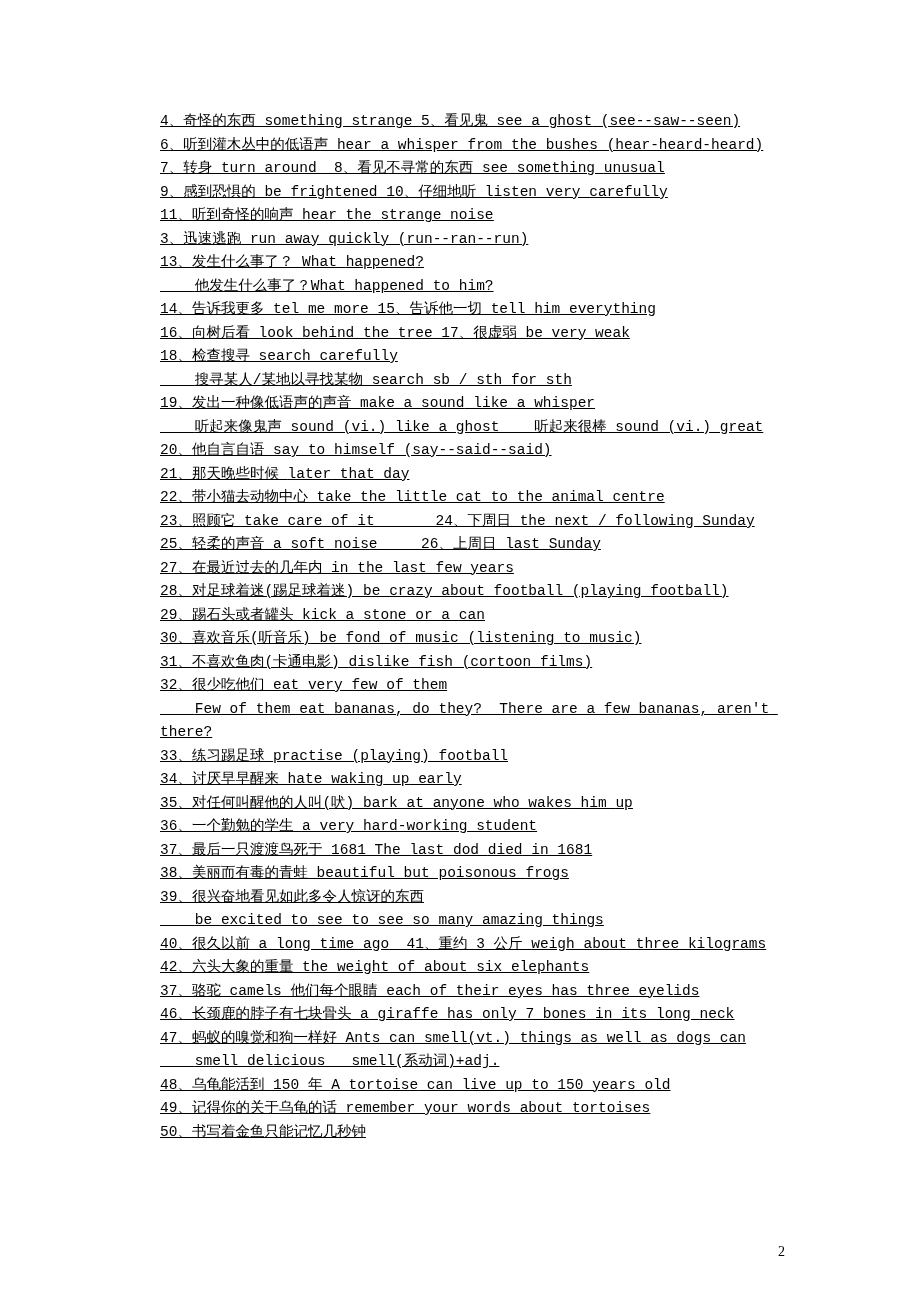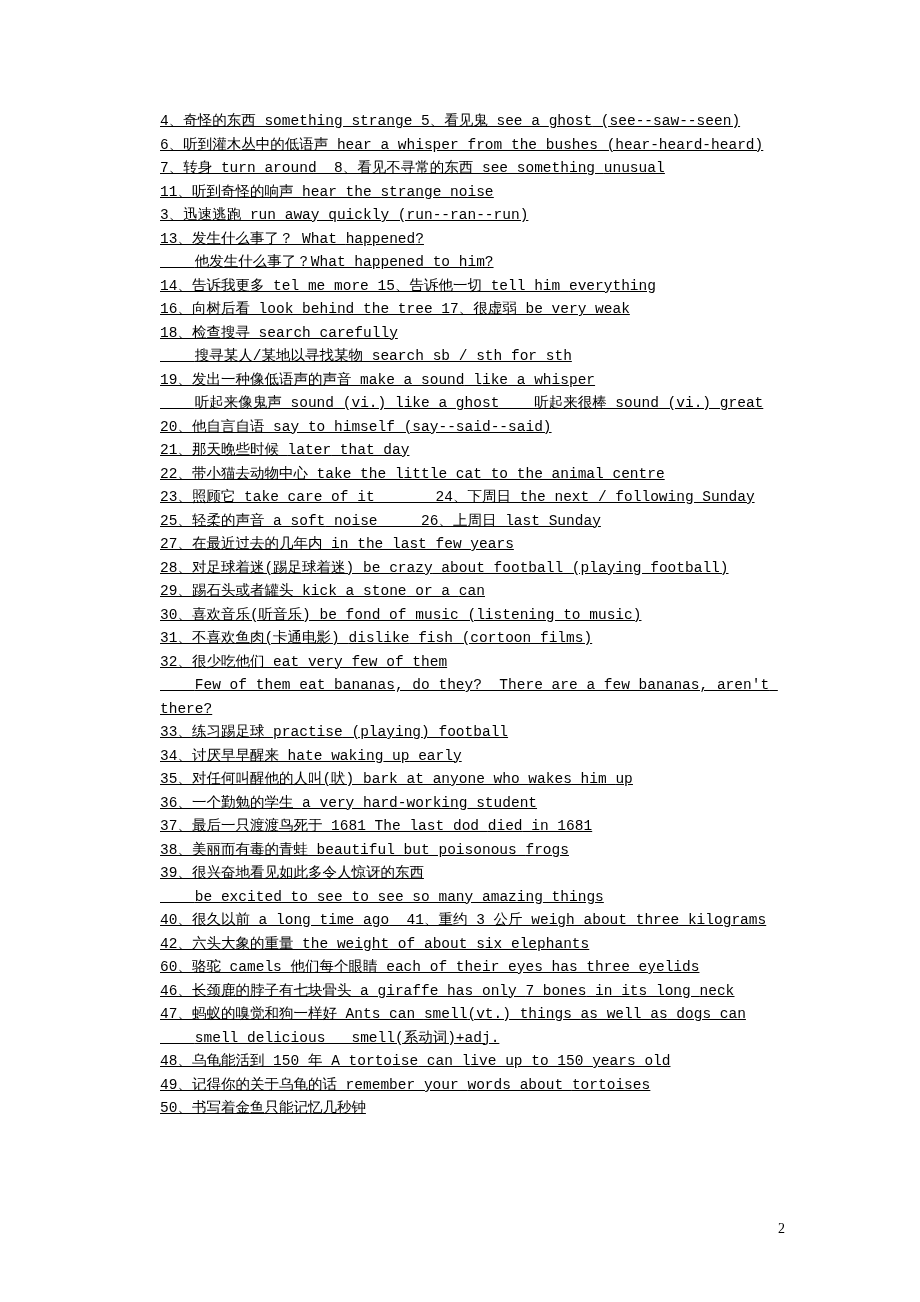--- a/index.html
+++ b/index.html
@@ -31,20 +31,21 @@
   }
 </style>
 </head>
 <body>
 
 <div class="page">
   <div id="lines-container">
       <div class="line"><span>4、奇怪的东西 something strange 5、看见鬼 see a </span><span class="u">ghost</span><span> (see--saw--seen)</span></div>
       <div class="line"><span>6、听到灌木丛中的低语声 hear a whisper from the bushes (hear-heard-heard)</span></div>
       <div class="line"><span>7、转身 turn around  8、看见不寻常的东西 see something </span><span class="u">unusual</span></div>
+      <div class="line"><span>9、感到恐惧的 be </span><span class="u">frightened</span><span> 10、仔细地听 listen very </span><span class="u">carefully</span></div>
       <div class="line"><span>11、听到奇怪的响声 hear the strange </span><span class="u">noise</span></div>
       <div class="line"><span>3、迅速逃跑 run away quickly (run--ran--run)</span></div>
       <div class="line"><span>13、发生什么事了？ What </span><span class="u">happened</span><span>?</span></div>
       <div class="line"><span>    他发生什么事了？What happened to him?</span></div>
       <div class="line"><span>14、告诉我更多 tel me more 15、告诉他一切 tell him </span><span class="u">everything</span></div>
       <div class="line"><span>16、向树后看 look behind the tree 17、很虚弱 be very weak</span></div>
       <div class="line"><span>18、检查搜寻 search carefully</span></div>
       <div class="line"><span>    搜寻某人/某地以寻找某物 search sb / sth for sth</span></div>
       <div class="line"><span>19、发出一种像低语声的声音 make a </span><span class="u">sound</span><span> like a whisper</span></div>
       <div class="line"><span>    听起来像鬼声 sound (vi.) like a ghost    听起来很棒 sound (vi.) great</span></div>
@@ -63,21 +64,21 @@
       <div class="line"><span>33、练习踢足球 </span><span class="u">practise</span><span> (playing) football</span></div>
       <div class="line"><span>34、讨厌早早醒来 hate </span><span class="u">waking</span><span> </span><span class="u">up</span><span> early</span></div>
       <div class="line"><span>35、对任何叫醒他的人叫(吠) </span><span class="u">bark</span><span> at anyone who </span><span class="u">wakes</span><span> him </span><span class="u">up</span></div>
       <div class="line"><span>36、一个勤勉的学生 a very </span><span class="u">hard-working</span><span> student</span></div>
       <div class="line"><span>37、最后一只渡渡鸟死于 1681 The last dod </span><span class="u">died</span><span> in 1681</span></div>
       <div class="line"><span>38、美丽而有毒的青蛙 beautiful but poisonous </span><span class="u">frogs</span></div>
       <div class="line"><span>39、很兴奋地看见如此多令人惊讶的东西</span></div>
       <div class="line"><span>    be </span><span class="u">excited</span><span> to see to see so many </span><span class="u">amazing</span><span> things</span></div>
       <div class="line"><span>40、很久以前 a long time </span><span class="u">ago</span><span>  41、重约 3 公斤 </span><span class="u">weigh</span><span> about three kilograms</span></div>
       <div class="line"><span>42、六头大象的重量 the </span><span class="u">weight</span><span> of about six elephants</span></div>
-      <div class="line"><span>60、骆驼 camels 他们每个眼睛 each of their eyes has three eyelids</span></div>
+      <div class="line"><span>37、骆驼 camels 他们每个眼睛 each of their eyes has three eyelids</span></div>
       <div class="line"><span>46、长颈鹿的脖子有七块骨头 a giraffe has only </span><span class="u">7 bones</span><span> in its long </span><span class="u">neck</span></div>
       <div class="line"><span>47、蚂蚁的嗅觉和狗一样好 Ants can </span><span class="u">smell</span><span>(vt.) things </span><span class="u">as well as</span><span> dogs can</span></div>
       <div class="line"><span>    smell delicious   smell(系动词)+adj.</span></div>
       <div class="line"><span>48、乌龟能活到 150 年 </span><span class="u">A tortoise</span><span> can live up to 150 years old</span></div>
       <div class="line"><span>49、记得你的关于乌龟的话 remember your </span><span class="u">words</span><span> about </span><span class="u">tortoises</span></div>
       <div class="line"><span>50、书写着金鱼只能记忆几秒钟</span></div>
     </div>
 </div>
 <div class="page-num">2</div>
 

